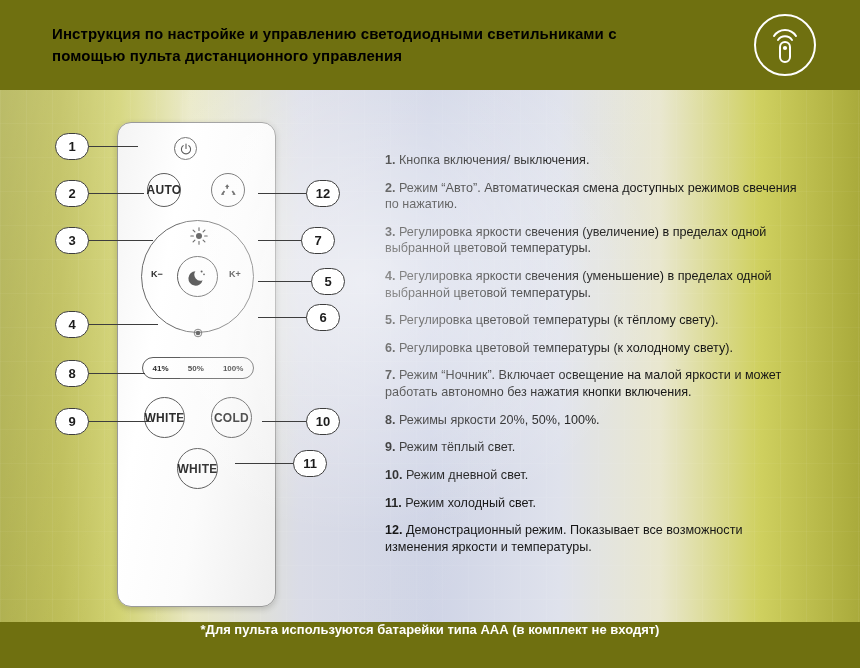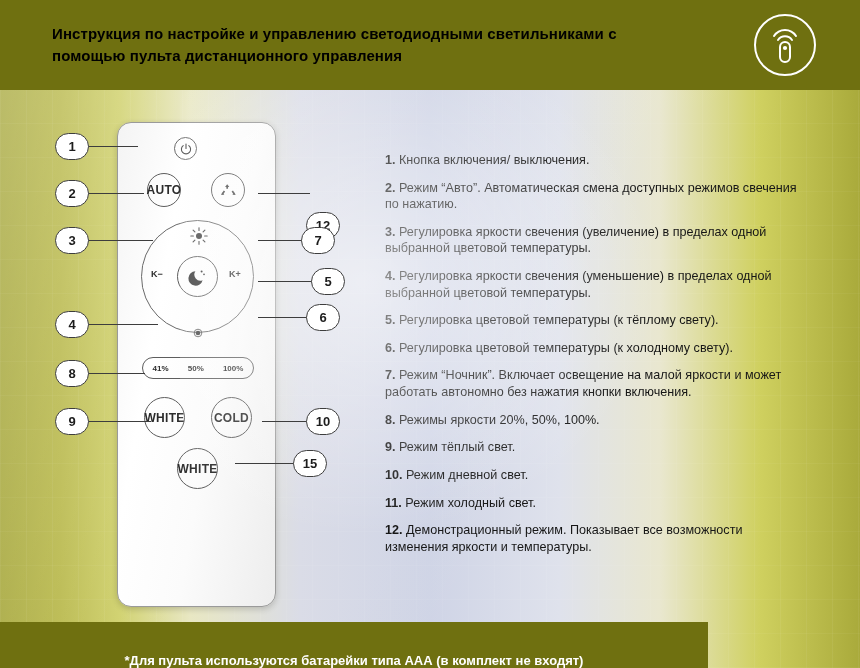--- a/index.html
+++ b/index.html
@@ -51,23 +51,23 @@
   .header-badge {
     position: absolute; right: 44px; top: 14px;
     width: 62px; height: 62px; border-radius: 50%;
     border: 2px solid #ffffff;
     display: flex; align-items: center; justify-content: center;
   }
   .header-badge svg { display: block; }
 
   
   .footer {
-    position: absolute; left: 0; bottom: 0; width: 708px; height: 46px;
+    position: absolute; left: 0; bottom: 0; width: 860px; height: 46px;
     background: #6f7010;
-    display: flex; align-items: flex-end; justify-content: center;
+    display: flex; align-items: flex-start; justify-content: center;
   }
   .footer-note {
     color: #ffffff; font-size: 13px; font-weight: bold;
   }
 
   
   .remote {
     position: absolute; left: 117px; top: 122px;
     width: 159px; height: 485px;
     background: linear-gradient(100deg, #f4f4f4 0%, #ffffff 30%, #fbfbfb 60%, #ededed 100%);
@@ -227,26 +227,26 @@
   <div class="lead" style="left:262px; top:421px; width:48px;"></div>
   <div class="lead" style="left:235px; top:463px; width:62px;"></div>
 
   <div class="callout" style="left:55px; top:133px;">1</div>
   <div class="callout" style="left:55px; top:180px;">2</div>
   <div class="callout" style="left:55px; top:227px;">3</div>
   <div class="callout" style="left:55px; top:311px;">4</div>
   <div class="callout" style="left:55px; top:360px;">8</div>
   <div class="callout" style="left:55px; top:408px;">9</div>
 
-  <div class="callout" style="left:306px; top:180px;margin-top:32px;">12</div>
+  <div class="callout" style="left:306px; top:180px;">12</div>
   <div class="callout" style="left:301px; top:227px;">7</div>
   <div class="callout" style="left:311px; top:268px;">5</div>
   <div class="callout" style="left:306px; top:304px;">6</div>
   <div class="callout" style="left:306px; top:408px;">10</div>
-  <div class="callout" style="left:293px; top:450px;">15</div>
+  <div class="callout" style="left:293px; top:450px;">11</div>
 
   <div class="legend">
     <div class="legend-item">
       <b>1.</b>
       <span>Кнопка включения/ выключения.</span>
     </div>
     <div class="legend-item">
       <b>2.</b>
       <span>Режим “Авто”. Автоматическая смена доступных режимов свечения по нажатию.</span>
     </div>

